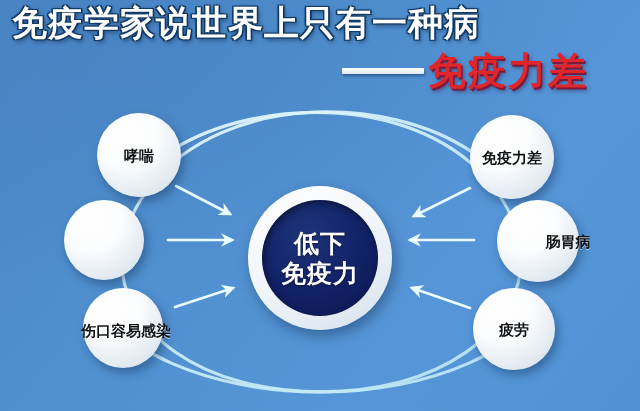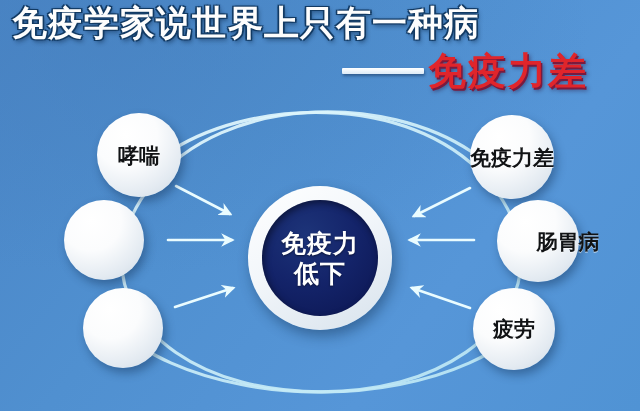--- a/index.html
+++ b/index.html
@@ -115,21 +115,21 @@
     box-shadow: 3px 5px 10px rgba(12,40,75,0.40);
     display: flex;
     align-items: center;
     justify-content: center;
   }
   .bubble-label {
     position: absolute;
     left: 50%;
     top: 50%;
     transform: translate(-50%, -50%);
-    font-size: 21px;
+    font-size: 15px;
     line-height: 17px;
     font-weight: bold;
     letter-spacing: 0px;
     color: #111315;
     white-space: nowrap;
     text-shadow: 0 1px 0 rgba(255,255,255,0.6);
   }
 
   
   #bubble-l1 { left: 97px;  top: 113px; width: 84px; height: 84px; }
@@ -178,34 +178,35 @@
       <line x1="168" y1="240" x2="232" y2="240"></line>
       <line x1="175" y1="307" x2="233" y2="288"></line>
       <line x1="470" y1="188" x2="414" y2="216"></line>
       <line x1="474" y1="240" x2="410" y2="240"></line>
       <line x1="470" y1="308" x2="412" y2="288"></line>
     </g>
   </svg>
 
   <div class="hub">
     <div class="hub-inner">
+      <span class="hub-line">低下</span>
       <span class="hub-line">免疫力</span>
-      <span class="hub-line">低下</span>
     </div>
   </div>
 
   <div class="bubble" id="bubble-l1"></div>
   <span class="bubble-label" style="left:139px; top:155px;">哮喘</span>
 
   <div class="bubble" id="bubble-l2"></div>
 
   <div class="bubble" id="bubble-l3"></div>
+  <span class="bubble-label" style="left:126px; top:330px;">伤口容易感染</span>
 
   <div class="bubble" id="bubble-r1"></div>
   <span class="bubble-label" style="left:512px; top:157px;">免疫力差</span>
 
   <div class="bubble" id="bubble-r2"></div>
   <span class="bubble-label" style="left:568px; top:241px;">肠胃病</span>
 
   <div class="bubble" id="bubble-r3"></div>
-  <span class="bubble-label" style="left:514px; top:329px;font-family:Liberation Serif, serif;">疲劳</span>
+  <span class="bubble-label" style="left:514px; top:329px;">疲劳</span>
 
 </div>
 
 </body></html>

